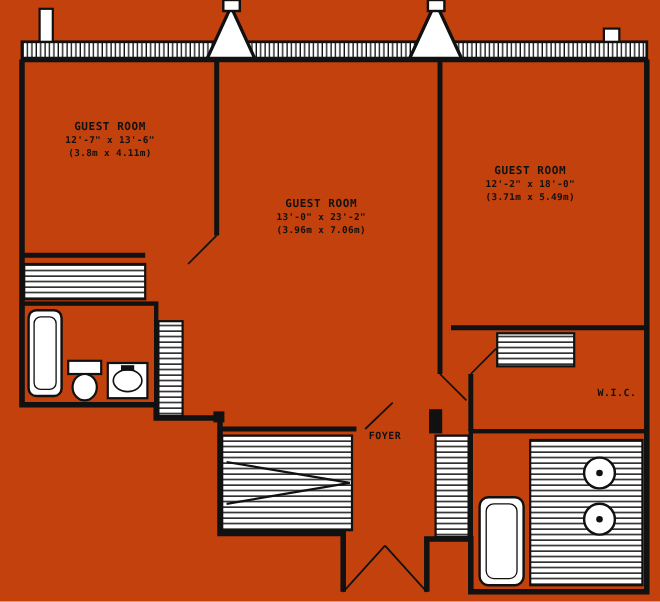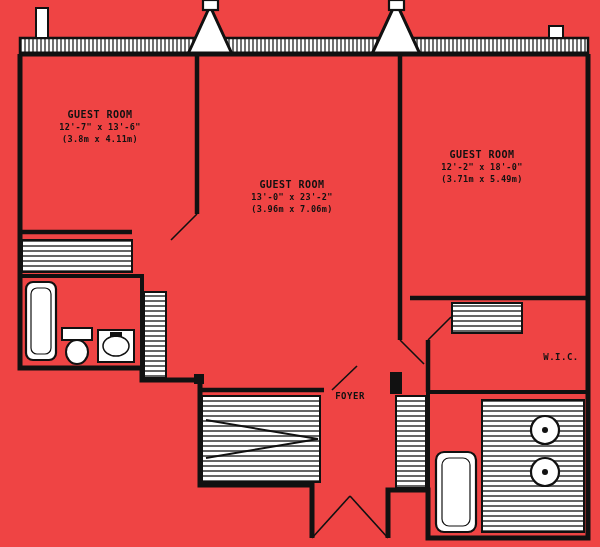--- a/index.html
+++ b/index.html
@@ -1,17 +1,17 @@
 <!DOCTYPE html>
 <html><head>
 <meta charset="utf-8">
 <style>
   html,body{margin:0;padding:0;background:#ffffff;}
   .page{
-    width:600px;height:547px;position:relative;background:#ef4444;
+    width:600px;height:547px;position:relative;background:#c2410c;
     font-family:"DejaVu Sans Mono",monospace;overflow:hidden;
   }
   svg{display:block;}
   text{
     font-family:"DejaVu Sans Mono",monospace;
     font-weight:700;fill:#111111;
   }
   .room-name{font-size:10px;letter-spacing:.5px;}
   .room-dims{font-size:8.5px;letter-spacing:.3px;}
   .small-label{font-size:9px;letter-spacing:.5px;}

